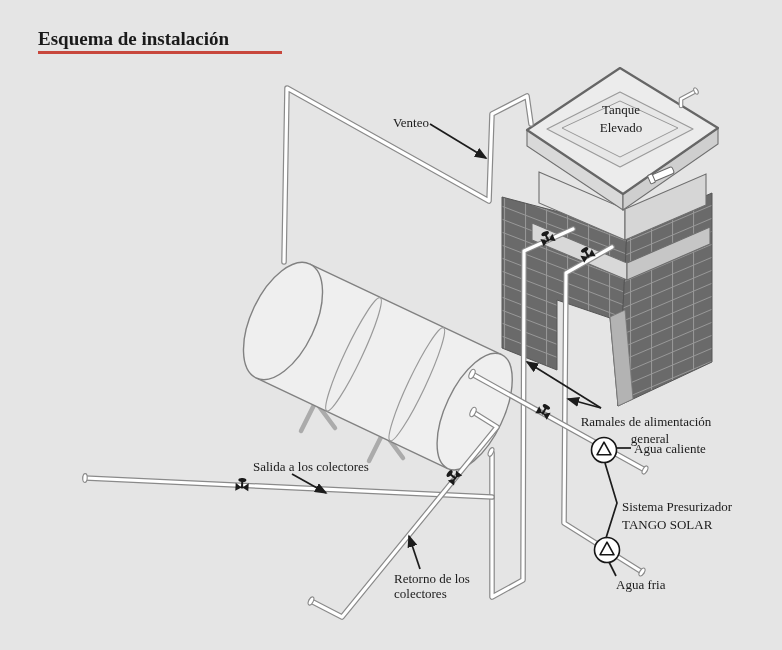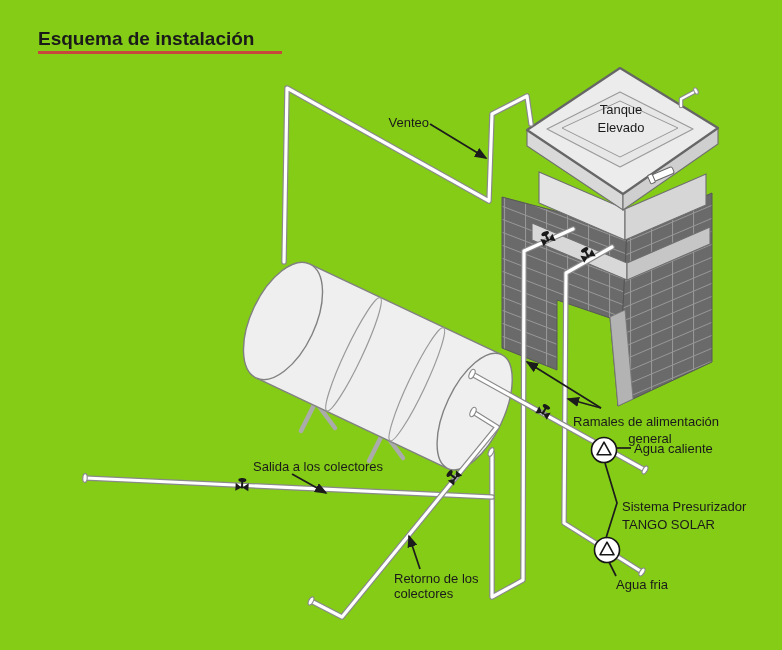--- a/index.html
+++ b/index.html
@@ -1,17 +1,17 @@
 <!DOCTYPE html>
 <html><head>
 <meta charset="utf-8">
 <style>
   html,body{margin:0;padding:0;background:#ffffff;}
-  .stage{position:relative;width:782px;height:650px;background:#84cc16;overflow:hidden;
-         font-family:Liberation Sans, sans-serif;}
+  .stage{position:relative;width:782px;height:650px;background:#e5e5e5;overflow:hidden;
+         font-family:Liberation Serif, serif;}
   svg{display:block;}
   text{fill:#1a1a1a;}
   .title-text{font-size:19px;font-weight:bold;}
   .lbl{font-size:13px;}
   .lbl-mid{text-anchor:middle;}
   .lbl-end{text-anchor:end;}
   .pipe-out{fill:none;stroke:#8a8a8a;stroke-width:5.6;stroke-linejoin:round;stroke-linecap:round;}
   .pipe-in{fill:none;stroke:#ffffff;stroke-width:3.2;stroke-linejoin:round;stroke-linecap:round;}
   .leader{stroke:#1c1c1c;stroke-width:1.7;fill:none;}
   .edge{stroke:#6e6e6e;stroke-width:1.1;}

